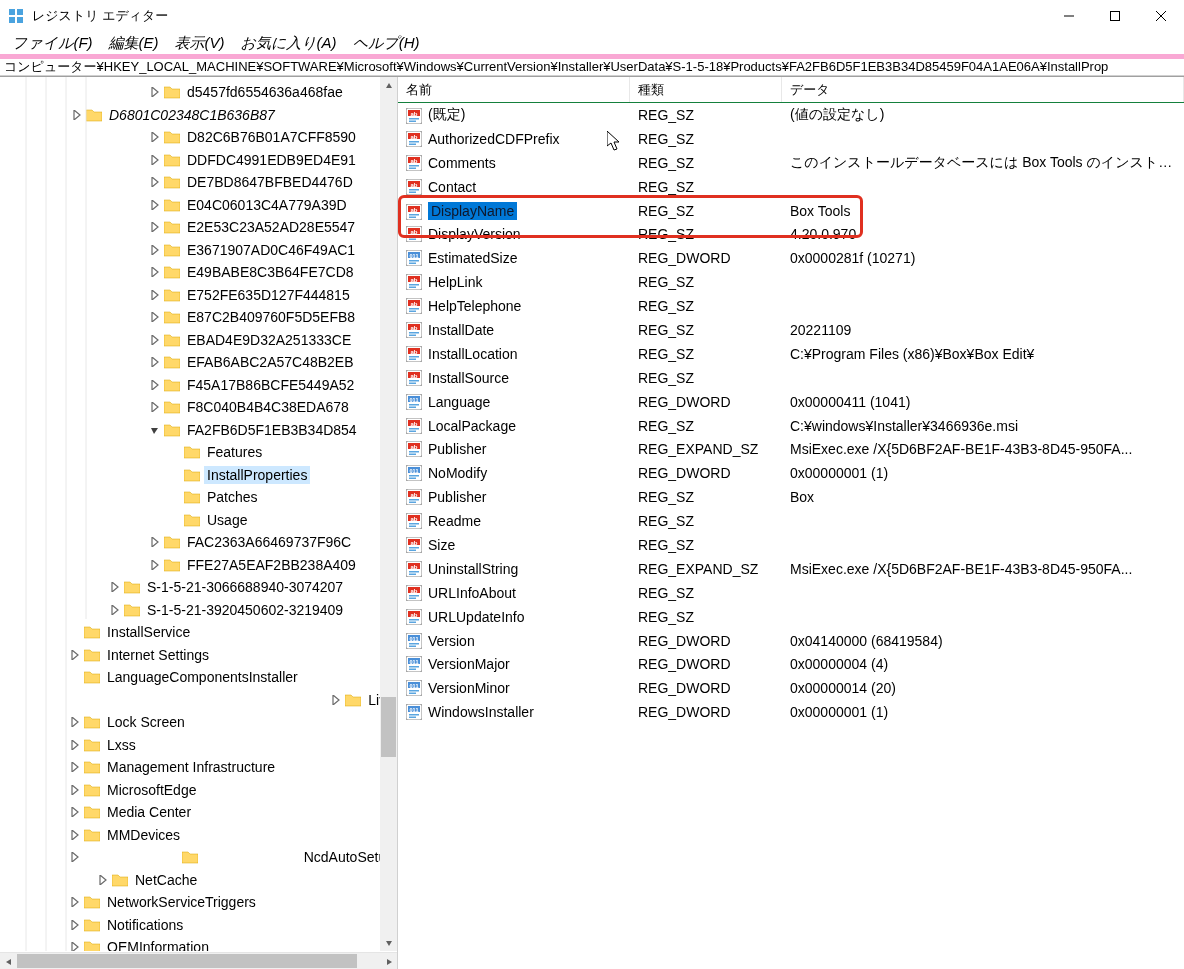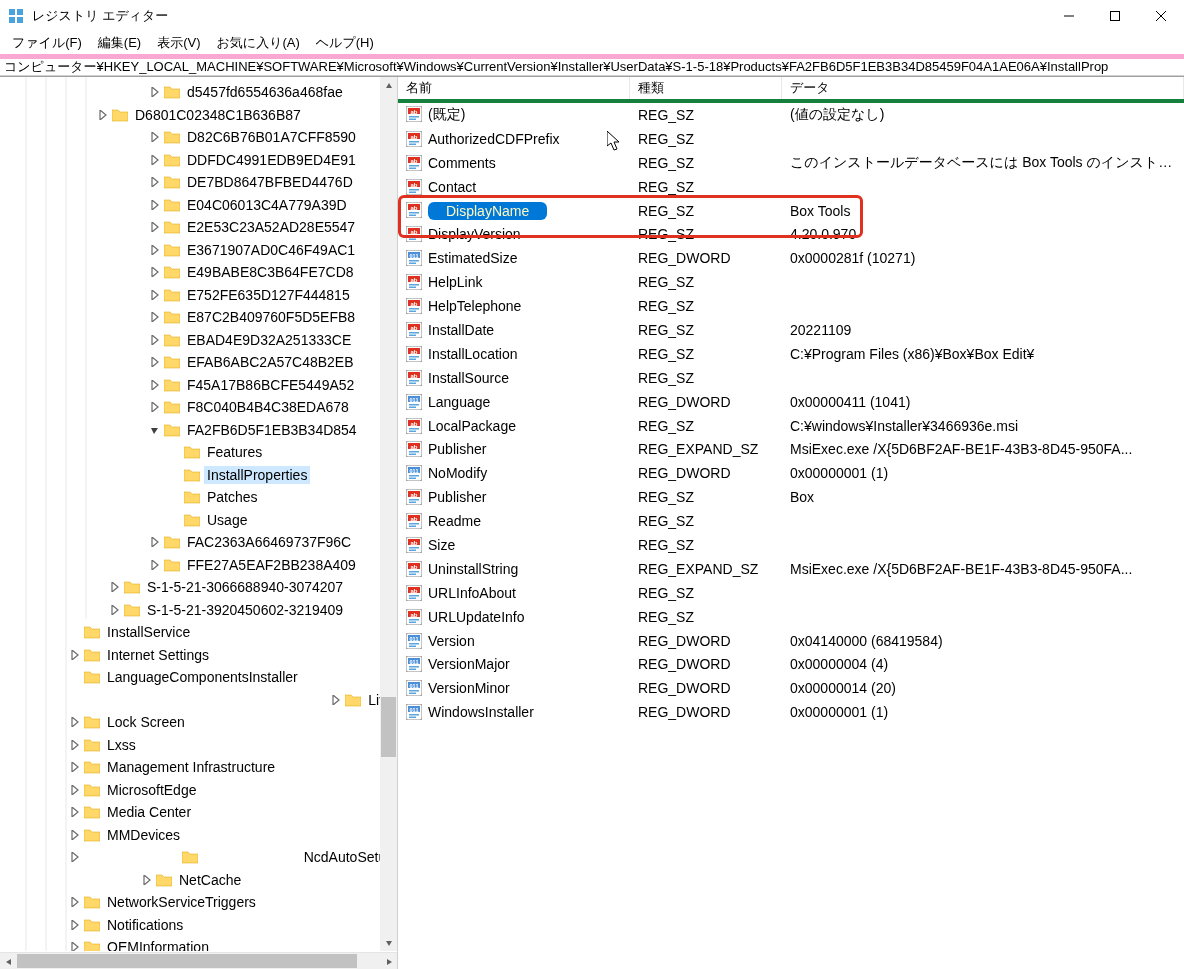--- a/index.html
+++ b/index.html
@@ -3,47 +3,47 @@
 <meta charset="utf-8">
 <style>
 * { margin: 0; padding: 0; box-sizing: border-box; }
 html, body { width: 1184px; height: 969px; font-family: "Yu Gothic UI", "Segoe UI", Meiryo, sans-serif; font-size: 14px; background: #fff; overflow: hidden; }
 .titlebar { height: 32px; display: flex; align-items: center; padding-left: 8px; background: #fff; }
 .titlebar .app-icon { width: 16px; height: 16px; margin-right: 8px; }
 .titlebar .title { flex: 1; color: #000; font-size: 13px; }
 .titlebar .win-controls { display: flex; }
 .titlebar .win-btn { width: 46px; height: 32px; display: flex; align-items: center; justify-content: center; color: #000; }
 .menubar { height: 22px; display: flex; align-items: center; padding: 0 4px; background: #fff; }
-.menubar .menu-item { padding: 2px 8px; font-size: 13px; }
+.menubar .menu-item { padding: 2px 8px; font-size: 15px; font-style: italic; }
 .addressbar { height: 22px; border-top: 5px solid #f9a8d4; border-bottom: 1px solid #d0d0d0; background: #fff; display: flex; align-items: center; padding: 0 4px; font-size: 13px; white-space: nowrap; overflow: hidden; }
 .workspace { position: absolute; top: 76px; left: 0; right: 0; bottom: 0; display: flex; border-top: 1px solid #a0a0a0; }
 .tree-pane { width: 398px; position: relative; overflow: hidden; border-right: 1px solid #d0d0d0; }
 .tree-scroll { position: absolute; left: 0; top: 0; bottom: 18px; right: 0; overflow: hidden; }
 .tree { padding-top: 4px; }
 .tree-row { height: 22.5px; display: flex; align-items: center; white-space: nowrap; font-size: 14px; color: #000; }
 .tree-row.selected .label { background: #cde8ff; }
 .expander { width: 14px; height: 14px; display: inline-flex; align-items: center; justify-content: center; color: #6a6a6a; margin-right: 2px; }
 .expander svg { width: 10px; height: 10px; }
 .folder-icon { width: 16px; height: 14px; margin-right: 4px; display: inline-block; }
 .folder-icon svg { width: 16px; height: 14px; display:block; }
 .tree-row .label { padding: 1px 3px; }
 .list-pane { flex: 1; overflow: hidden; display: flex; flex-direction: column; }
-.list-header { height: 26px; border-bottom: 4px solid #15803d; display: flex; align-items: center; font-size: 13px; color: #000; }
+.list-header { height: 26px; border-bottom: 1px solid #15803d; display: flex; align-items: center; font-size: 13px; color: #000; }
 .list-header .col { padding: 0 8px; height: 100%; display: flex; align-items: center; border-right: 1px solid #e8e8e8; }
 .col-name { width: 232px; }
 .col-type { width: 152px; }
 .col-data { flex: 1; }
 .list-body { flex: 1; overflow: hidden; position: relative; }
 .list-row { height: 23.9px; display: flex; align-items: center; font-size: 14px; white-space: nowrap; }
 .list-row .cell { padding: 0 8px; overflow: hidden; text-overflow: ellipsis; }
-.list-row .cell-name { width: 232px; display: flex; align-items: flex-start; }
+.list-row .cell-name { width: 232px; display: flex; align-items: flex-end; }
 .list-row .cell-type { width: 152px; }
 .list-row .cell-data { flex: 1; overflow: hidden; text-overflow: ellipsis; }
 .val-icon { width: 16px; height: 16px; margin-right: 6px; flex-shrink: 0; }
-.list-row.selected .nm-text { background: #0078d7; color: #fef9c3; padding: 1px 18px; border-radius: 6px; }
+.list-row.selected .nm-text { background: #0078d7; color: #0f172a; padding: 1px 3px; }
 .highlight-box { position: absolute; border: 3px solid #e03020; border-radius: 6px; pointer-events: none; }
 .tree-vscroll { position: absolute; right: 0; top: 0; bottom: 18px; width: 17px; background: #f0f0f0; }
 .tree-vscroll .thumb { position: absolute; left: 1px; right: 1px; background: #c2c2c2; }
 .tree-hscroll { position: absolute; left: 0; right: 0; bottom: 0; height: 17px; background: #f0f0f0; border-top: 1px solid #e5e5e5; }
 .tree-hscroll .thumb { position: absolute; top: 1px; bottom: 1px; background: #c2c2c2; }
 .tree-hscroll .arrow, .tree-vscroll .arrow { position:absolute; width:17px; height:17px; display:flex; align-items:center; justify-content:center; color:#606060; }
 .cursor-icon { position: absolute; width: 14px; height: 20px; pointer-events:none; }
 </style>
 </head>
 <body>
@@ -108,21 +108,21 @@
                 <use href="#chev-closed"></use>
               </svg>
             </span>
             <span class="folder-icon">
               <svg viewBox="0 0 16 14">
                 <use href="#folder-svg"></use>
               </svg>
             </span>
             <span class="label">d5457fd6554636a468fae</span>
           </div>
-          <div class="tree-row" style="padding-left: 96px;">
+          <div class="tree-row" style="padding-left: 70px; font-style: italic;">
             <span class="expander">
               <svg viewBox="0 0 10 10">
                 <use href="#chev-closed"></use>
               </svg>
             </span>
             <span class="folder-icon">
               <svg viewBox="0 0 16 14">
                 <use href="#folder-svg"></use>
               </svg>
             </span>
@@ -526,21 +526,21 @@
                 <use href="#chev-closed"></use>
               </svg>
             </span>
             <span class="folder-icon">
               <svg viewBox="0 0 16 14">
                 <use href="#folder-svg"></use>
               </svg>
             </span>
             <span class="label">NcdAutoSetup</span>
           </div>
-          <div class="tree-row" style="padding-left: 96px; margin-left: 44px;">
+          <div class="tree-row" style="padding-left: 96px;">
             <span class="expander">
               <svg viewBox="0 0 10 10">
                 <use href="#chev-closed"></use>
               </svg>
             </span>
             <span class="folder-icon">
               <svg viewBox="0 0 16 14">
                 <use href="#folder-svg"></use>
               </svg>
             </span>

